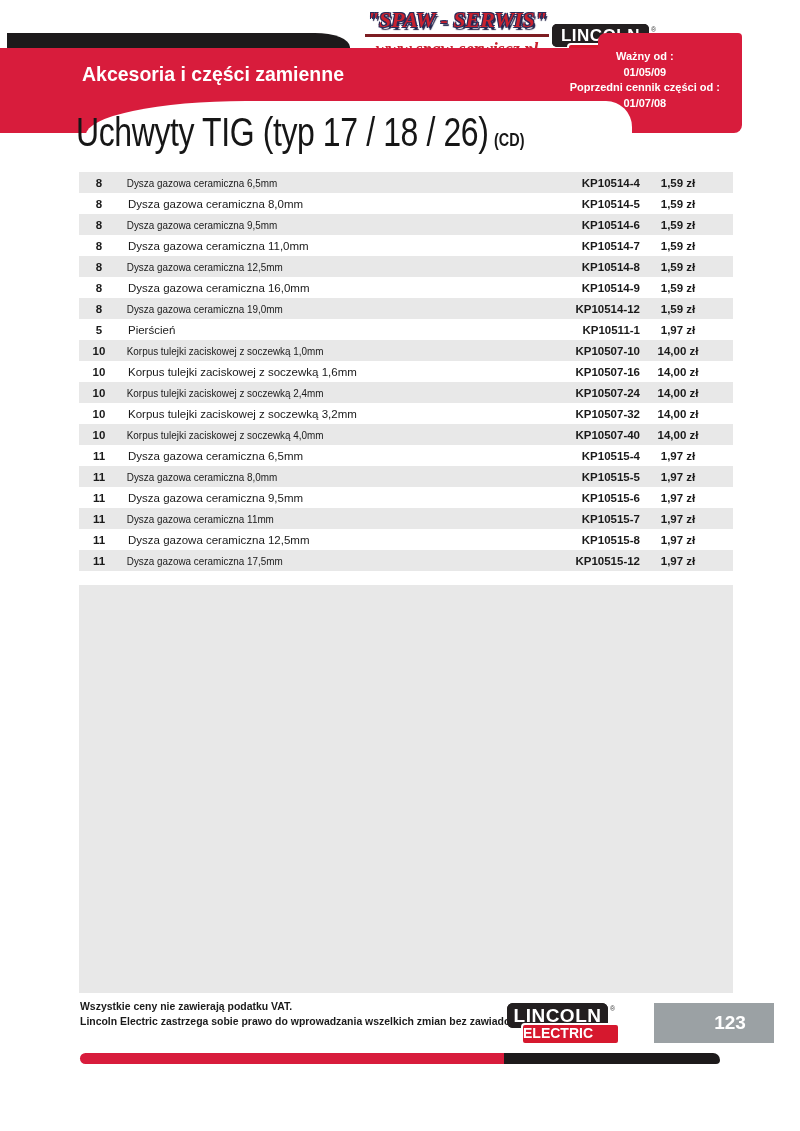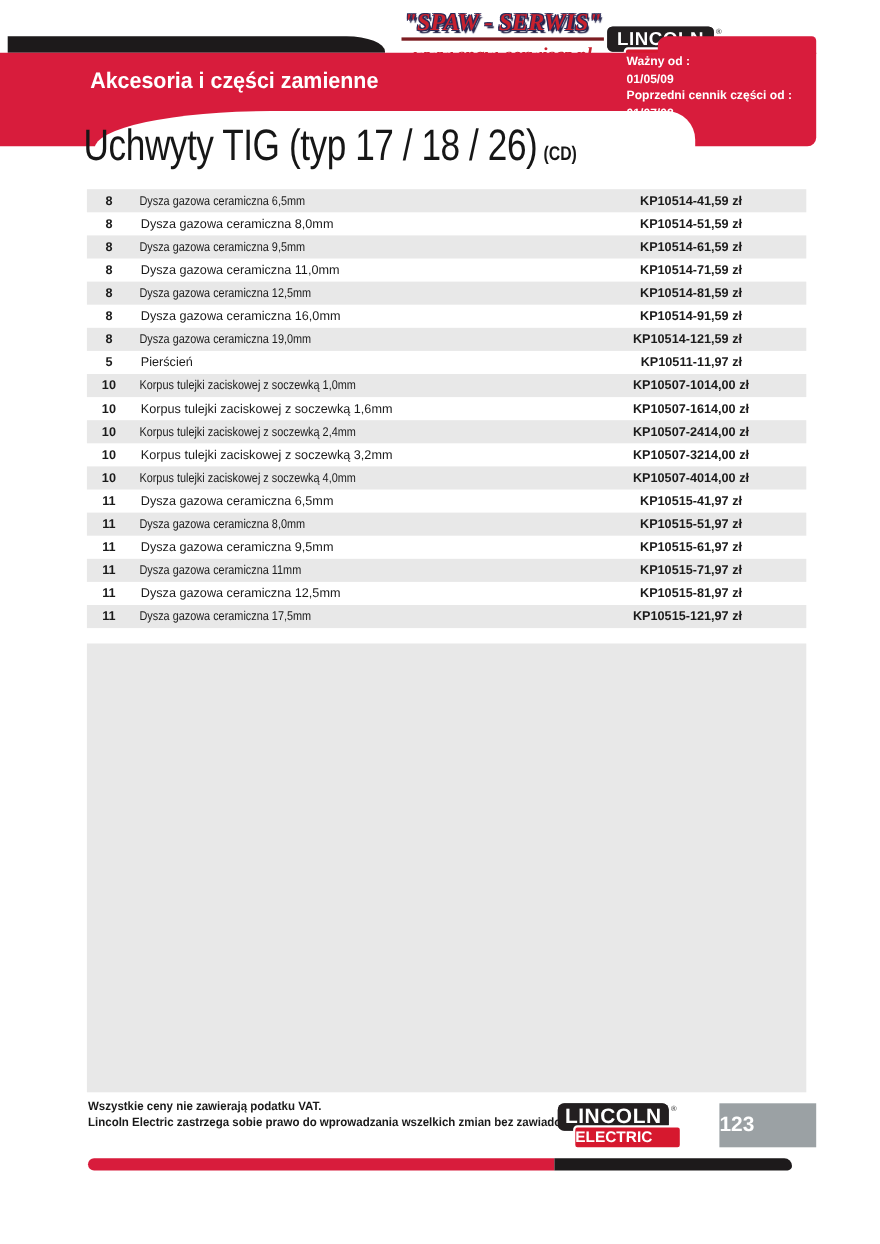--- a/index.html
+++ b/index.html
@@ -50,54 +50,54 @@
   }
   .white-card{
     position:absolute;left:86px;top:101px;width:546px;height:34px;background:#ffffff;
     border-top-left-radius:160px 34px;border-top-right-radius:26px;
   }
   .banner-title{
     position:absolute;left:82px;top:62px;color:#ffffff;font-weight:bold;font-size:20.5px;
     transform:scaleX(0.95);transform-origin:0 0;white-space:nowrap;
   }
   .validity{
-    position:absolute;right:80px;top:49px;text-align:left;color:#ffffff;
+    position:absolute;right:80px;top:49px;text-align:center;color:#ffffff;
     font-weight:bold;font-size:11px;line-height:15.5px;white-space:nowrap;
   }
   .page-title{
     position:absolute;left:76px;top:110px;font-size:40px;font-weight:400;color:#161616;
     letter-spacing:-0.5px;transform:scaleX(0.8);transform-origin:0 0;white-space:nowrap;
   }
   .page-title .suffix{font-size:18px;font-weight:bold;letter-spacing:0;margin-left:7px;}
   
   .table{position:absolute;left:79px;top:172px;width:654px;}
   .t-row{
     display:flex;align-items:center;height:21px;font-size:11.5px;color:#1a1a1a;
     padding-right:17px;box-sizing:border-box;
   }
   .t-row:nth-of-type(odd){background:#e8e8e8;}
   .c-qty{width:40px;text-align:center;font-weight:bold;flex:none;}
   .c-desc{flex:1;padding-left:9px;white-space:nowrap;}
   .t-row:nth-of-type(odd) .c-desc{transform:scaleX(0.86);transform-origin:0 50%;}
   .c-part{width:110px;text-align:right;font-weight:bold;flex:none;white-space:nowrap;}
-  .c-price{width:76px;text-align:left;font-weight:bold;flex:none;white-space:nowrap;}
+  .c-price{width:76px;text-align:center;font-weight:bold;flex:none;white-space:nowrap;}
   
   .gray-box{position:absolute;left:79px;top:585px;width:654px;height:408px;background:#e8e8e8;}
   
   .footer-notes{
     position:absolute;left:80px;top:999px;font-size:11px;font-weight:bold;line-height:15px;
     transform:scaleX(0.95);transform-origin:0 0;white-space:nowrap;color:#1a1a1a;
   }
   .lincoln-bottom{left:507px;top:1003px;width:120px;height:42px;}
   .lincoln-bottom .lincoln-black{width:101px;height:25px;font-size:19px;line-height:25px;border-radius:6px;}
   .lincoln-bottom .lincoln-reg{left:103px;top:2px;}
   .lincoln-bottom .lincoln-red{left:14px;top:20px;width:99px;height:22px;font-size:14px;line-height:17px;}
   .page-num{
     position:absolute;left:654px;top:1003px;width:88px;height:40px;background:#9ba1a4;
-    color:#ffffff;font-weight:bold;font-size:19px;text-align:left;line-height:40px;
+    color:#ffffff;font-weight:bold;font-size:19px;text-align:center;line-height:40px;padding-left:32px;
   }
   .bottom-bar-red{
     position:absolute;left:80px;top:1053px;width:424px;height:11px;background:#d81c3c;
     border-top-left-radius:6px;border-bottom-left-radius:6px;
   }
   .bottom-bar-black{
     position:absolute;left:504px;top:1053px;width:216px;height:11px;background:#1d1a1b;
     border-top-right-radius:7px;border-bottom-right-radius:4px;
   }
 </style>

